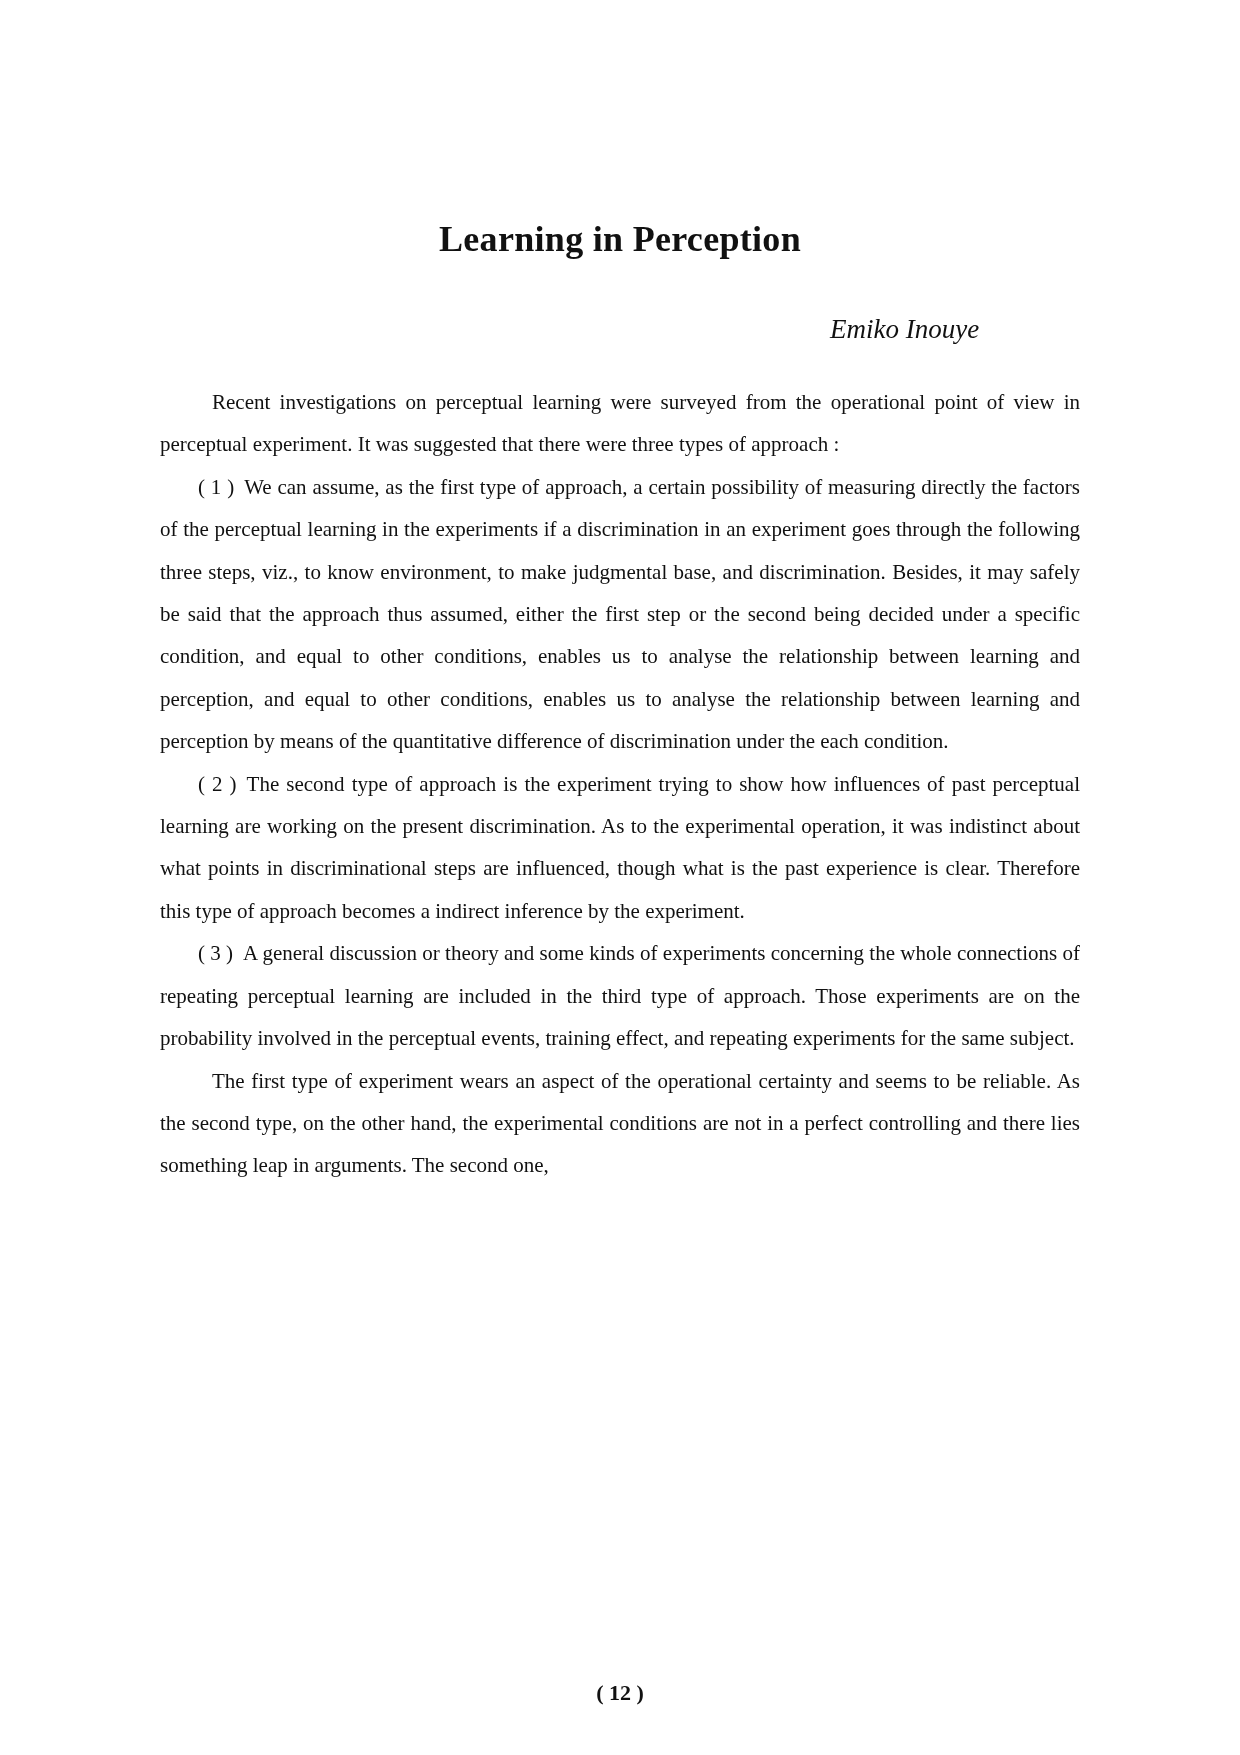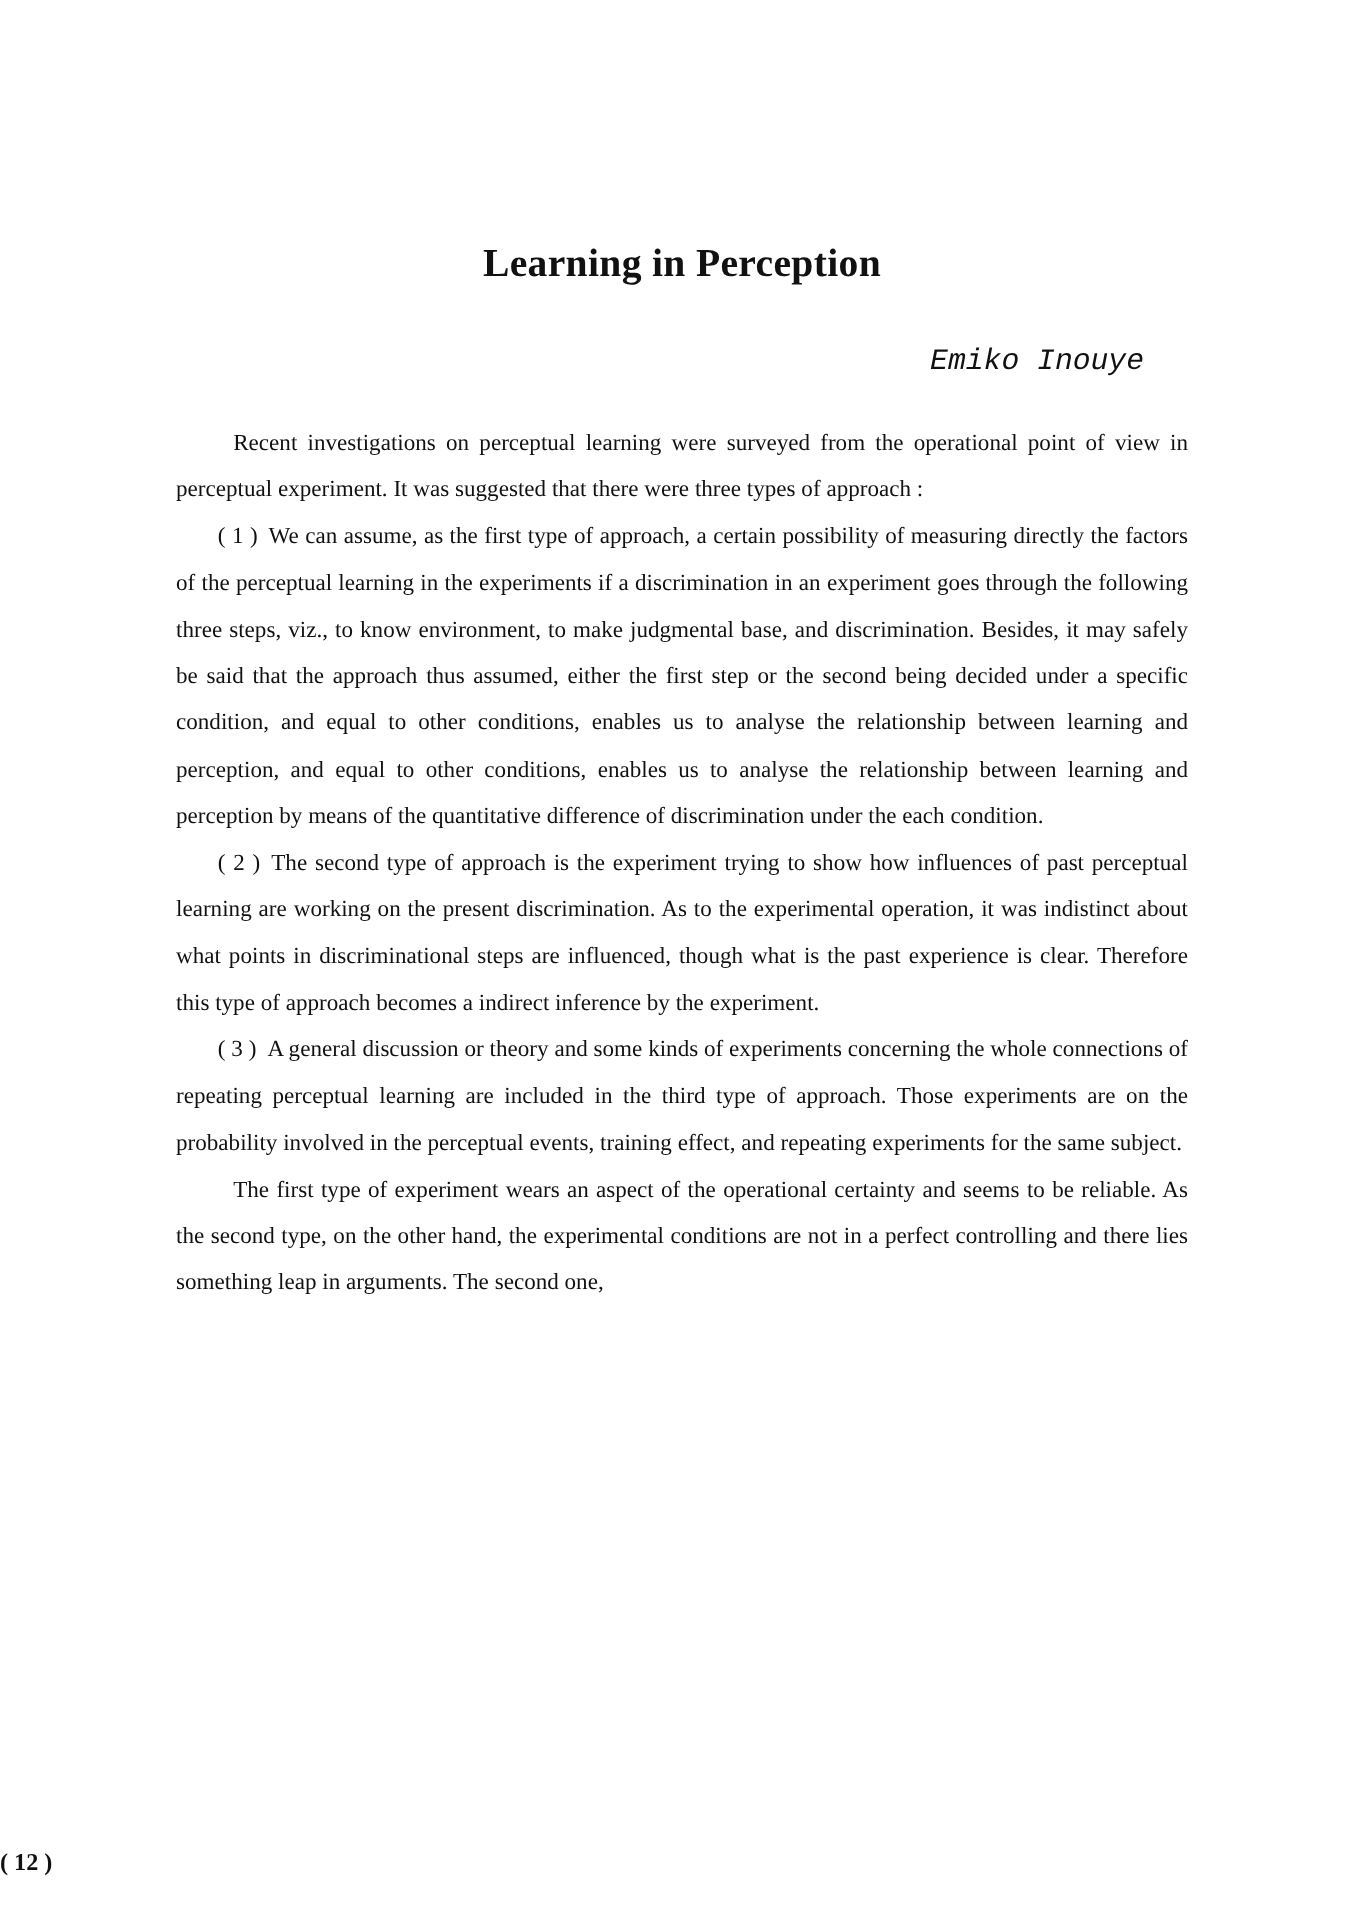--- a/index.html
+++ b/index.html
@@ -4,33 +4,33 @@
   <style>
     html, body { margin: 0; padding: 0; background: #ffffff; }
     body { width: 1240px; height: 1755px; position: relative; overflow: hidden; color: #111; }
     .page { position: absolute; left: 0; top: 0; width: 1240px; height: 1755px; }
     .title {
       position: absolute; top: 218px; left: 0; width: 1240px; text-align: center;
       font-family: "Liberation Serif", serif; font-weight: bold; font-size: 36px; letter-spacing: 0.3px;
       margin: 0;
     }
     .author {
-      position: absolute; top: 314px; left: 830px; width: 210px; text-align: right;
-      font-family: Liberation Mono, monospace; font-style: italic; font-size: 27px;
+      position: absolute; top: 314px; left: 830px; width: 210px; 
+      font-family: Liberation Serif, serif; font-style: italic; font-size: 27px;
     }
     .body {
       position: absolute; top: 381px; left: 160px; width: 920px;
       font-family: "Liberation Serif", serif; font-size: 21px; line-height: 42.4px;
       text-align: justify;
     }
     .body p { margin: 0; text-indent: 52px; }
     .body p.item { text-indent: 38px; font-family: Liberation Serif, serif; }
     .num { margin-right: 10px; }
     .pageno {
-      position: absolute; top: 1680px; left: 0; width: 1240px; 
+      position: absolute; top: 1680px; left: 0; width: 1240px; text-align: center;
       font-family: "Liberation Serif", serif; font-weight: bold; font-size: 22px;
     }
   </style>
 </head>
 <body>
 
 <div class="page">
   <h1 class="title">Learning in Perception</h1>
   <div class="author">Emiko Inouye</div>
 

